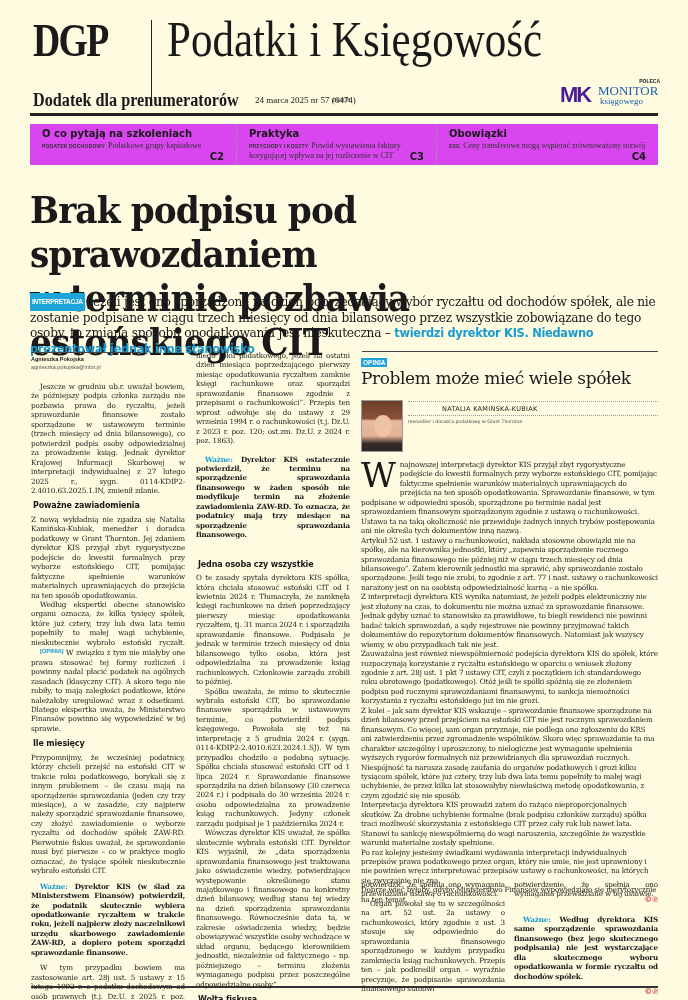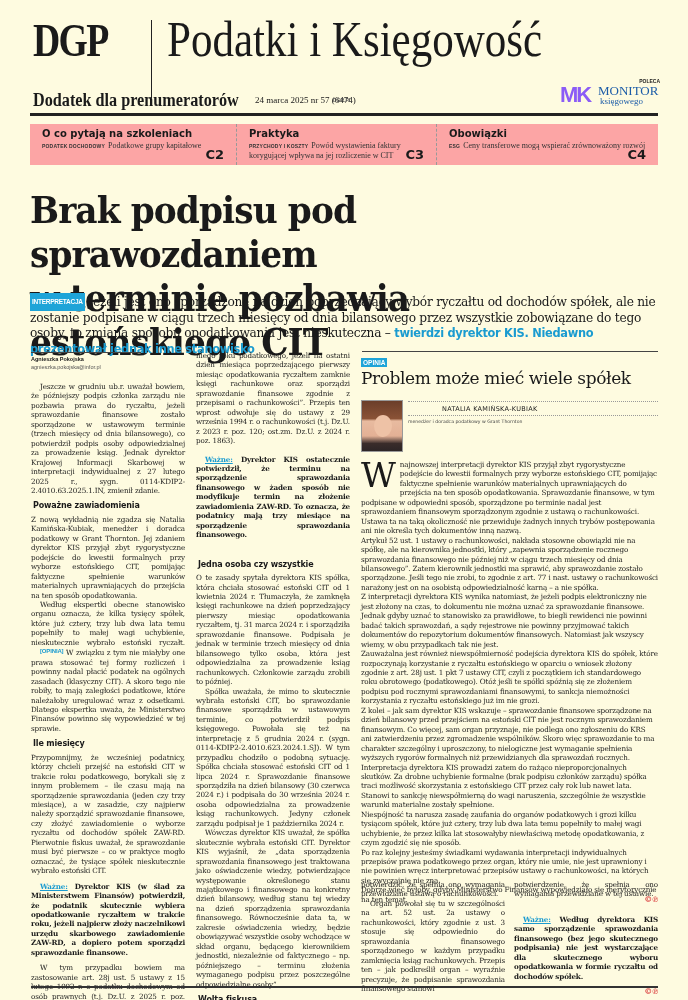--- a/index.html
+++ b/index.html
@@ -8,45 +8,45 @@
 
   .masthead { position: absolute; left: 33px; top: 14px; width: 625px; height: 92px; }
   .mast-dgp { position: absolute; left: 0; top: 4px; font-family: "Liberation Serif", serif; font-weight: bold; font-size: 46px; letter-spacing: -2px; transform: scaleX(0.82); transform-origin: left top; line-height: 1; }
   .mast-sep { position: absolute; left: 118px; top: 6px; width: 1px; height: 78px; background: #222; }
   .mast-title { position: absolute; left: 134px; top: 0px; font-family: "Liberation Serif", serif; font-size: 50px; line-height: 1; transform: scaleX(0.86); transform-origin: left top; white-space: nowrap; }
   .mast-sub { position: absolute; left: 0; top: 76px; font-family: "Liberation Serif", serif; font-weight: bold; font-size: 18px; transform: scaleX(0.9); transform-origin: left top; white-space: nowrap; }
   .mast-date { position: absolute; left: 222px; top: 81px; font-family: "Liberation Serif", serif; font-size: 9px; white-space: nowrap; }
   .mast-code { position: absolute; left: 300px; top: 83px; font-family: "Liberation Sans", sans-serif; font-size: 5px; font-weight: bold; color: #555; }
   .mk-logo { position: absolute; left: 560px; top: 78px; width: 100px; height: 30px; }
   .mk-poleca { position: absolute; right: 0; top: 0; font-family: "Liberation Sans", sans-serif; font-size: 5px; font-weight: bold; }
-  .mk-mark { position: absolute; left: 0; top: 6px; font-family: "Liberation Sans", sans-serif; font-weight: bold; font-size: 22px; color: #8b5cf6; letter-spacing: -2px; line-height: 1; }
+  .mk-mark { position: absolute; left: 0; top: 6px; font-family: "Liberation Sans", sans-serif; font-weight: bold; font-size: 22px; color: #4c1d95; letter-spacing: -2px; line-height: 1; }
   .mk-name { position: absolute; left: 38px; top: 6px; font-family: "Liberation Serif", serif; font-size: 13px; color: #1d5da8; line-height: 1; }
   .mk-sub { position: absolute; left: 40px; top: 19px; font-family: "Liberation Serif", serif; font-size: 9px; color: #1d5da8; line-height: 1; text-align: center; }
   .mast-rule { position: absolute; left: 30px; top: 113px; width: 628px; height: 3px; background: #222; }
 
-  .teasers { position: absolute; left: 30px; top: 124px; width: 628px; height: 41px; background: #fca5a5; display: flex; }
+  .teasers { position: absolute; left: 30px; top: 124px; width: 628px; height: 41px; background: #d946ef; display: flex; }
   .teaser { position: relative; padding: 4px 12px 0 12px; font-family: "Liberation Serif", serif; }
   .teaser + .teaser { border-left: 1px dashed #999; }
   .teaser-title { font-family: "DejaVu Sans", sans-serif; font-weight: bold; font-size: 10px; margin-bottom: 2px; white-space: nowrap; }
   .teaser-text { font-size: 8px; line-height: 10px; color: #333; }
   .teaser-kicker { font-family: "Liberation Sans", sans-serif; font-weight: bold; font-size: 5px; letter-spacing: 0.2px; text-transform: uppercase; margin-right: 3px; }
-  .teaser-page { position: absolute; right: 12px; bottom: 3px; font-family: "DejaVu Sans", sans-serif; font-weight: bold; font-size: 13px; }
+  .teaser-page { position: absolute; right: 12px; bottom: 3px; font-family: "DejaVu Sans", sans-serif; font-weight: bold; font-size: 10px; }
 
   .headline { position: absolute; left: 30px; top: 188px; width: 640px; font-family: "DejaVu Serif", serif; font-size: 37px; line-height: 44px; letter-spacing: -1px; transform: scaleX(0.93); transform-origin: left top; }
 
   .lead { position: absolute; left: 30px; top: 293px; width: 630px; font-size: 12.2px; line-height: 15.5px; font-family: "DejaVu Serif", serif; letter-spacing: -0.25px; }
   .tag { display: inline-block; background: #1ea4d8; color: #fff; font-family: "Liberation Sans", sans-serif; font-weight: bold; font-size: 6.5px; padding: 1px 2px; vertical-align: 2px; text-transform: uppercase; }
   .lead-accent { color: #1a9bd0; font-family: "DejaVu Sans", sans-serif; font-weight: bold; font-size: 11.4px; letter-spacing: -0.3px; }
 
   .col { position: absolute; font-family: "DejaVu Serif", serif; font-size: 7.2px; line-height: 9.45px; text-align: justify; letter-spacing: -0.15px; }
   .col p { text-indent: 9px; }
   .col p.noind { text-indent: 0; }
   .col h4 { font-family: "DejaVu Sans", sans-serif; font-weight: bold; font-size: 8px; margin: 6px 0 4px 2px; }
   .col .important { font-weight: bold; margin: 6px 0; }
-  .imp-label { color: #1a9bd0; text-decoration: underline; }
+  .imp-label { color: #1a9bd0; }
   .col1 { left: 31px; top: 368px; width: 154px; }
   .col2 { left: 196px; top: 351px; width: 154px; }
   .byline-rule { position: absolute; left: 31px; top: 352px; width: 110px; height: 1px; background: #444; }
   .byline-name { position: absolute; left: 31px; top: 356px; font-family: "Liberation Sans", sans-serif; font-size: 5.5px; font-weight: bold; }
   .byline-mail { position: absolute; left: 31px; top: 364px; font-family: "Liberation Sans", sans-serif; font-size: 5.5px; color: #555; }
 
   .op-rule { position: absolute; left: 362px; top: 351px; width: 296px; height: 1px; background: #444; }
   .op-tag { position: absolute; left: 361px; top: 352px; }
   .op-title { position: absolute; left: 361px; top: 368px; font-family: "DejaVu Serif", serif; font-size: 17px; letter-spacing: -0.4px; white-space: nowrap; }
   .op-photo { position: absolute; left: 361px; top: 400px; width: 42px; height: 52px; border: 1px solid #999; background: linear-gradient(180deg, #6b3e2a 0%, #8a5236 35%, #e8bba0 40%, #e3b095 70%, #3a2c2a 85%, #2d2526 100%); overflow: hidden; }
@@ -149,22 +149,22 @@
 <div class="op-author">NATALIA KAMIŃSKA-KUBIAK</div>
 <div class="op-author-line2"></div>
 <div class="op-role">menedżer i doradca podatkowy w Grant Thornton</div>
 
 <div class="op-body">
   <p><span class="dropcap">W</span><span> najnowszej interpretacji dyrektor KIS przyjął zbyt rygorystyczne podejście do kwestii formalnych przy wyborze estońskiego CIT, pomijając faktyczne spełnienie warunków materialnych uprawniających do przejścia na ten sposób opodatkowania. Sprawozdanie finansowe, w tym podpisane w odpowiedni sposób, sporządzone po terminie nadal jest sprawozdaniem finansowym sporządzonym zgodnie z ustawą o rachunkowości. Ustawa ta na taką okoliczność nie przewiduje żadnych innych trybów postępowania ani nie określa tych dokumentów inną nazwą.</span></p>
   <p>Artykuł 52 ust. 1 ustawy o rachunkowości, nakłada stosowne obowiązki nie na spółkę, ale na kierownika jednostki, który „zapewnia sporządzenie rocznego sprawozdania finansowego nie później niż w ciągu trzech miesięcy od dnia bilansowego”. Zatem kierownik jednostki ma sprawić, aby sprawozdanie zostało sporządzone. Jeśli tego nie zrobi, to zgodnie z art. 77 i nast. ustawy o rachunkowości narażony jest on na osobistą odpowiedzialność karną – a nie spółka.</p>
   <p>Z interpretacji dyrektora KIS wynika natomiast, że jeżeli podpis elektroniczny nie jest złożony na czas, to dokumentu nie można uznać za sprawozdanie finansowe. Jednak gdyby uznać to stanowisko za prawidłowe, to biegli rewidenci nie powinni badać takich sprawozdań, a sądy rejestrowe nie powinny przyjmować takich dokumentów do repozytorium dokumentów finansowych. Natomiast jak wszyscy wiemy, w obu przypadkach tak nie jest.</p>
   <p>Zauważalna jest również niewspółmierność podejścia dyrektora KIS do spółek, które rozpoczynają korzystanie z ryczałtu estońskiego w oparciu o wniosek złożony zgodnie z art. 28j ust. 1 pkt 7 ustawy CIT, czyli z początkiem ich standardowego roku obrotowego (podatkowego). Otóż jeśli te spółki spóźnią się ze złożeniem podpisu pod rocznymi sprawozdaniami finansowymi, to sankcja niemożności korzystania z ryczałtu estońskiego już im nie grozi.</p>
   <p>Z kolei – jak sam dyrektor KIS wskazuje – sprawozdanie finansowe sporządzone na dzień bilansowy przed przejściem na estoński CIT nie jest rocznym sprawozdaniem finansowym. Co więcej, sam organ przyznaje, nie podlega ono zgłoszeniu do KRS ani zatwierdzeniu przez zgromadzenie wspólników. Skoro więc sprawozdanie to ma charakter szczególny i uproszczony, to nielogiczne jest wymaganie spełnienia wyższych rygorów formalnych niż przewidzianych dla sprawozdań rocznych.</p>
+  <p>Niespójność ta narusza zasadę zaufania do organów podatkowych i grozi kilku tysiącom spółek, które już cztery, trzy lub dwa lata temu popełniły to małej wagi uchybienie, że przez kilka lat stosowałyby niewłaściwą metodę opodatkowania, z czym zgodzić się nie sposób.</p>
   <p>Interpretacja dyrektora KIS prowadzi zatem do rażąco nieproporcjonalnych skutków. Za drobne uchybienie formalne (brak podpisu członków zarządu) spółka traci możliwość skorzystania z estońskiego CIT przez cały rok lub nawet lata. Stanowi to sankcję niewspółmierną do wagi naruszenia, szczególnie że wszystkie warunki materialne zostały spełnione.</p>
-  <p>Niespójność ta narusza zasadę zaufania do organów podatkowych i grozi kilku tysiącom spółek, które już cztery, trzy lub dwa lata temu popełniły to małej wagi uchybienie, że przez kilka lat stosowałyby niewłaściwą metodę opodatkowania, z czym zgodzić się nie sposób.</p>
   <p>Po raz kolejny jesteśmy świadkami wydawania interpretacji indywidualnych przepisów prawa podatkowego przez organ, który nie umie, nie jest uprawniony i nie powinien wręcz interpretować przepisów ustawy o rachunkowości, na których się zwyczajnie nie zna.</p>
   <p><span>Dobrze więc byłoby, gdyby Ministerstwo Finansów wypowiedziało się merytorycznie na ten temat.</span><span class="rp">©℗</span></p>
 </div>
 
 <div class="col bot1">
   <p class="noind">potwierdzić, że spełnia ono wymagania przewidziane ustawą o rachunkowości.</p>
   <p>Organ powołał się tu w szczególności na art. 52 ust. 2a ustawy o rachunkowości, który zgodnie z ust. 3 stosuje się odpowiednio do sprawozdania finansowego sporządzonego w każdym przypadku zamknięcia ksiąg rachunkowych. Przepis ten – jak podkreślił organ – wyraźnie precyzuje, że podpisanie sprawozdania finansowego stanowi</p>
 </div>
 <div class="col bot2">
   <p class="noind">potwierdzenie, że spełnia ono wymagania przewidziane w tej ustawie.</p>

